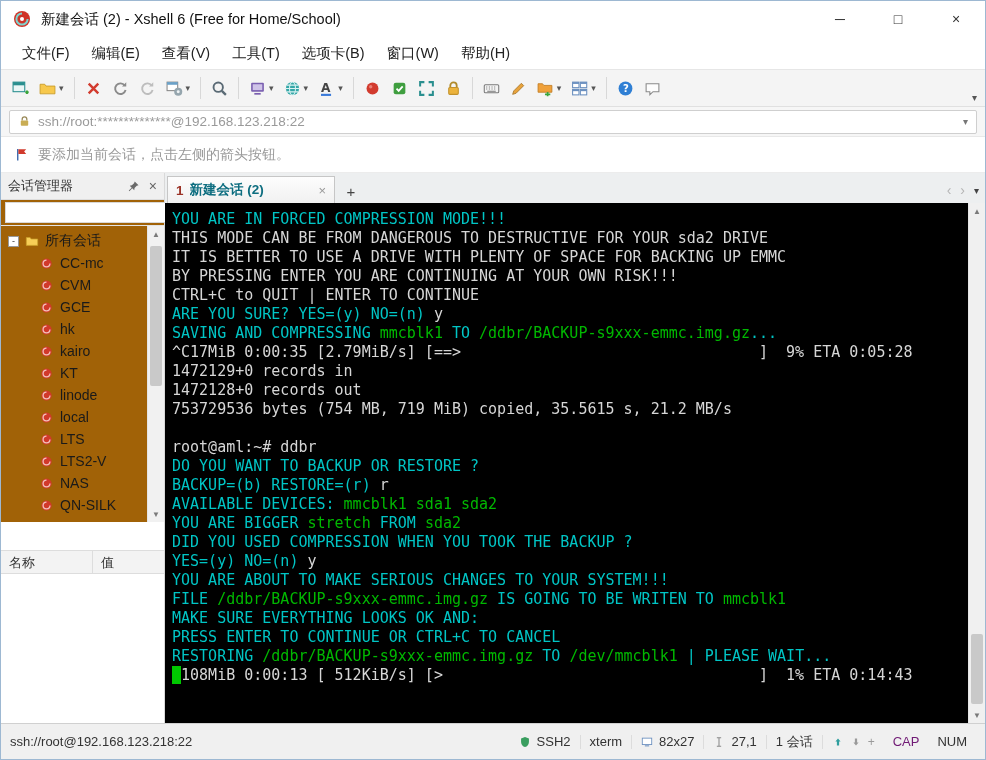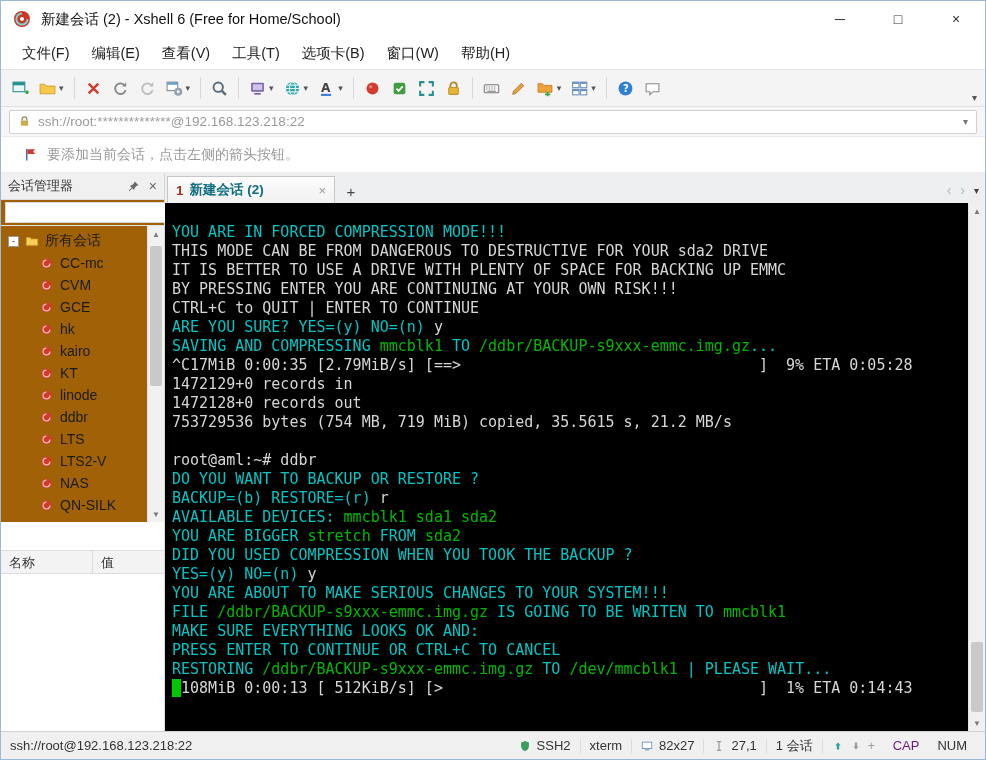--- a/index.html
+++ b/index.html
@@ -29,21 +29,21 @@
   .toolbar-overflow{position:absolute;right:8px;bottom:3px;color:#555;font-size:10px}
 
   
   .addressbar{height:30px;flex:0 0 auto;background:#f6f6f6;display:flex;align-items:center;padding:0 8px;border-bottom:1px solid #e8e8e8}
   .address-box{flex:1;height:24px;background:#fff;border:1px solid #cfcfcf;border-radius:2px;display:flex;align-items:center;padding:0 8px;gap:7px}
   .address-box svg{width:13px;height:13px}
   .address-text{color:#9a9a9a;font-size:13.5px;flex:1;white-space:nowrap;overflow:hidden}
   .address-drop{color:#777;font-size:10px}
 
   
-  .infobar{height:36px;flex:0 0 auto;display:flex;align-items:center;gap:9px;padding:0 22px;background:#fff;border-bottom:1px solid #ececec}
+  .infobar{height:36px;flex:0 0 auto;display:flex;align-items:center;gap:9px;padding:0 13px;background:#fff;border-bottom:1px solid #ececec}
   .infobar svg{width:15px;height:15px}
   .infobar-text{color:#9a9a9a;font-size:14px}
 
   
   .main{flex:1;display:flex;min-height:0}
 
   
   .sidebar{width:164px;flex:0 0 auto;border-right:1px solid #d9d9d9;display:flex;flex-direction:column;background:#a16207}
   .sidebar-header{height:27px;flex:0 0 auto;background:#f0f0f0;border-bottom:1px solid #ddd;display:flex;align-items:center;padding:0 7px;font-size:13px;color:#333}
   .sb-title{flex:1}
@@ -84,30 +84,30 @@
   .tab-number{color:var(--tab-number,#9b3226)}
   .tab-label{color:var(--tab-label,#0e6e80);flex:1;white-space:nowrap;overflow:hidden}
   .tab-close{color:#999;font-weight:normal;font-size:13px;background:none;border:0}
   .newtab{width:26px;height:23px;margin-left:3px;display:flex;align-items:center;justify-content:center;font-size:15px;color:#444;background:none;border:0}
   .tab-nav{position:absolute;right:6px;bottom:6px;display:flex;align-items:center;gap:9px}
   .tab-nav .nav-arrow{color:#b5b5b5;font-size:14px;line-height:1}
   .tab-nav .tab-menu{color:#444;font-size:10px}
 
   
   .terminal-wrap{flex:1;display:flex;min-height:0;background:#000}
-  .terminal{flex:1;overflow:hidden;padding:20px 0 0 7px}
+  .terminal{flex:1;overflow:hidden;padding:7px 0 0 7px}
   .tline{height:19px;font:15px/19px "DejaVu Sans Mono",monospace;white-space:pre}
   .c-cyan{color:var(--terminal-cyan,#00c5c5)}
   .c-white{color:var(--terminal-white,#d6d6d6)}
   .c-green{color:var(--terminal-green,#00b800)}
   .c-cursor{background:var(--terminal-cursor,#00c800);color:var(--terminal-cursor,#00c800)}
   .term-scroll{background:#f0f0f0}
 
   
-  .statusbar{height:28px;flex:0 0 auto;background:#f0f0f0;border-top:1px solid #d0d0d0;display:flex;align-items:center;padding:0 9px;font-size:13px;color:#333}
+  .statusbar{height:36px;flex:0 0 auto;background:#f0f0f0;border-top:1px solid #d0d0d0;display:flex;align-items:center;padding:0 9px;font-size:13px;color:#333}
   .status-left{flex:1;white-space:nowrap;overflow:hidden}
   .status-right{display:flex;align-items:center}
   .sb-item{display:flex;align-items:center;gap:6px;padding:0 9px}
   .sb-item svg{width:12px;height:12px}
   .sb-vsep{width:1px;height:14px;background:#dcdcdc}
   .dim{color:#701a75}
   .sb-plus{color:#9a9a9a;font-size:12px}
 </style>
 </head>
 <body>
@@ -448,21 +448,21 @@
                 </span>
                 <span>linode</span>
               </div>
               <div class="tree-item">
                 <span style="display: flex;">
                   <svg viewBox="0 0 16 16">
                     <circle cx="8" cy="8" r="6.3" fill="#d1392b"></circle>
                     <path d="M8 3.8A4.2 4.2 0 1 0 12.2 8" fill="none" stroke="#f2c1ba" stroke-width="1.6"></path>
                   </svg>
                 </span>
-                <span>ddbr</span>
+                <span>local</span>
               </div>
               <div class="tree-item">
                 <span style="display: flex;">
                   <svg viewBox="0 0 16 16">
                     <circle cx="8" cy="8" r="6.3" fill="#d1392b"></circle>
                     <path d="M8 3.8A4.2 4.2 0 1 0 12.2 8" fill="none" stroke="#f2c1ba" stroke-width="1.6"></path>
                   </svg>
                 </span>
                 <span>LTS</span>
               </div>

